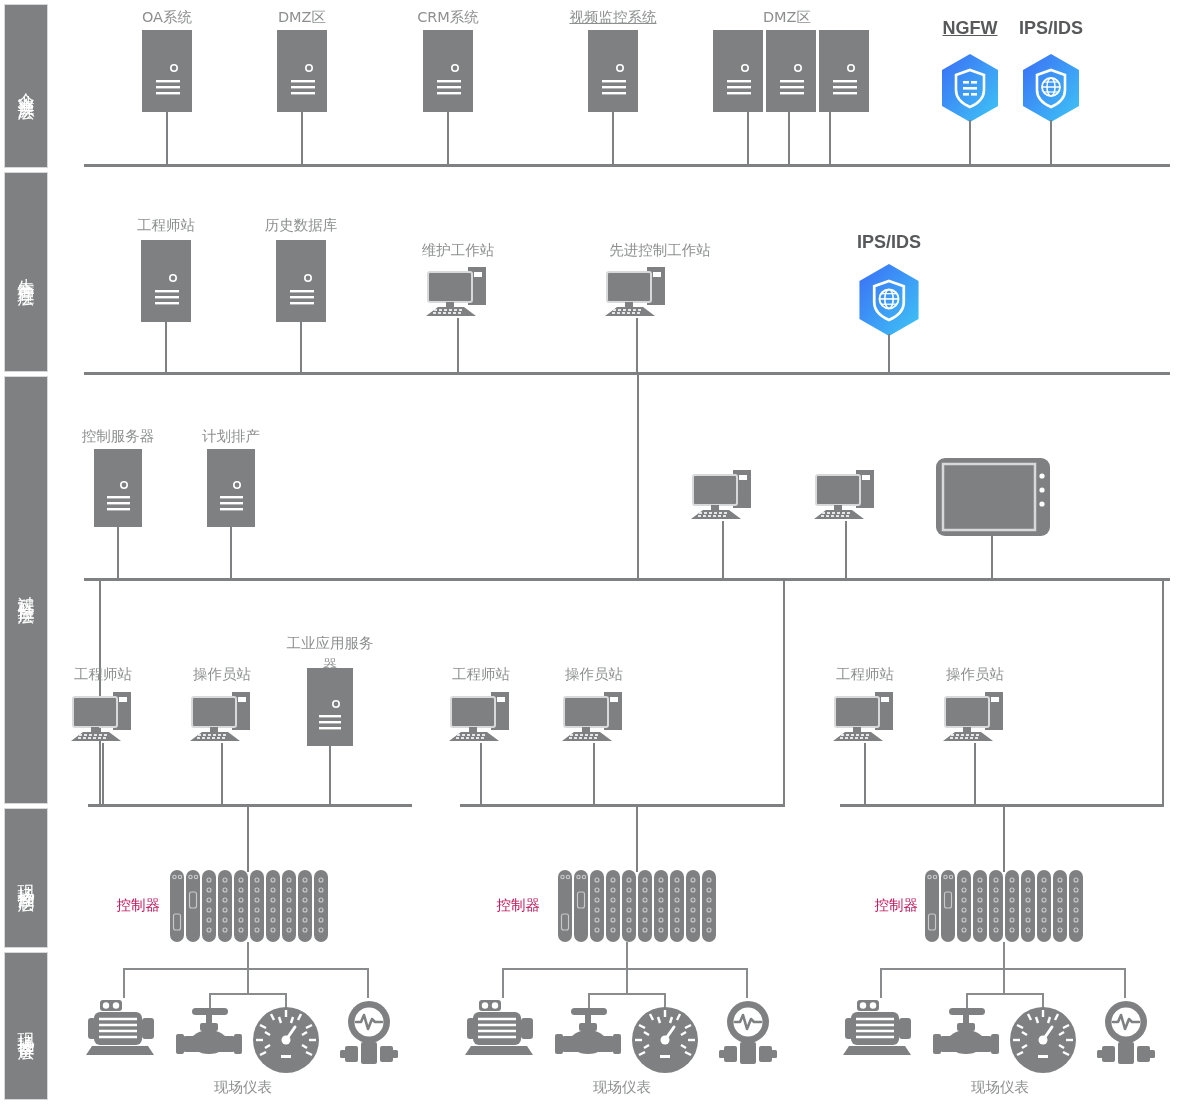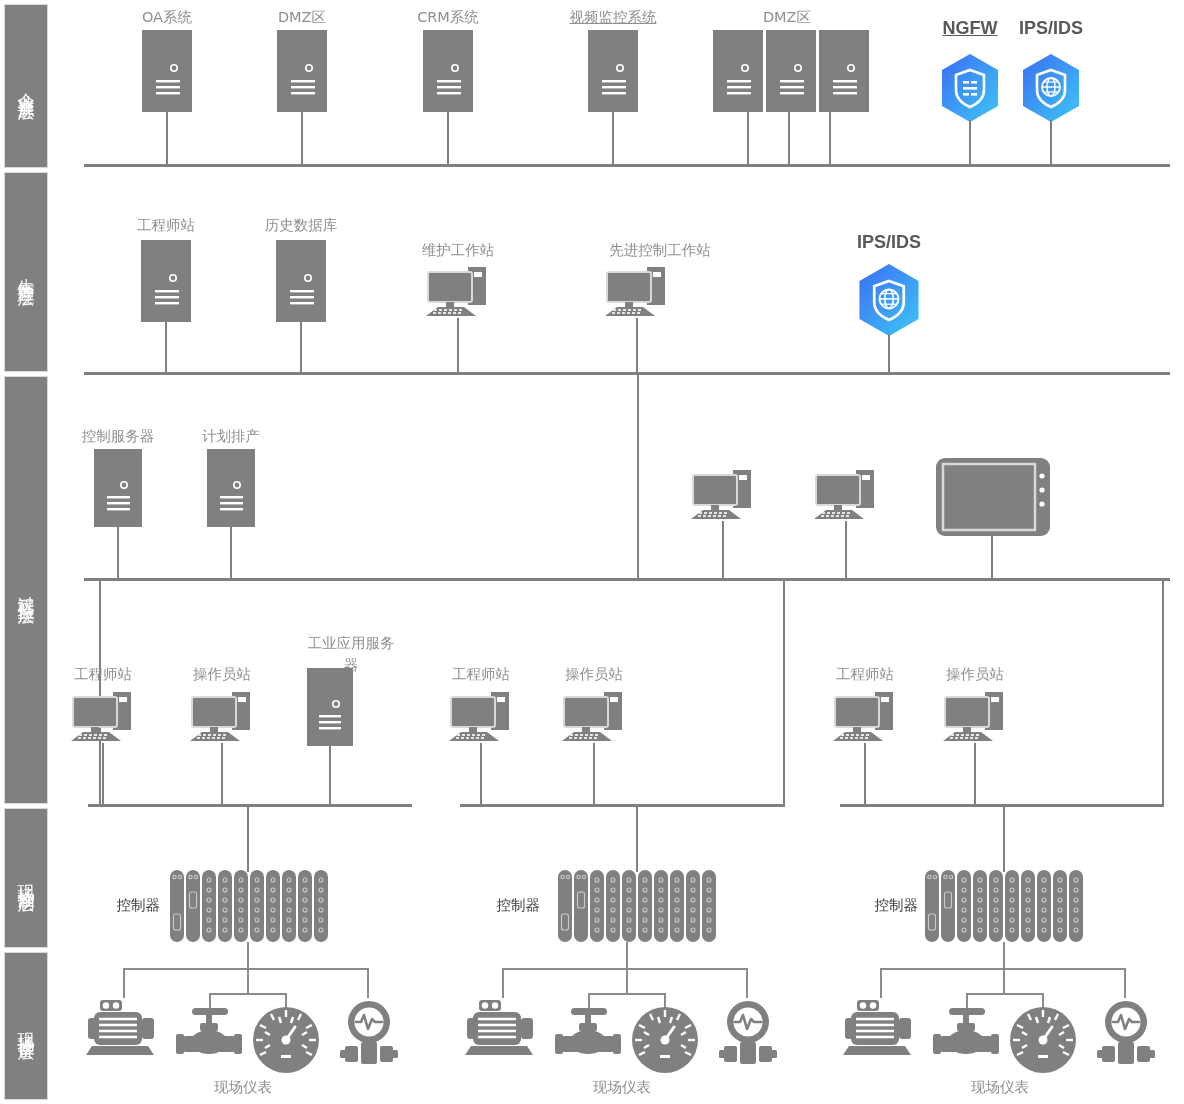--- a/index.html
+++ b/index.html
@@ -9,21 +9,21 @@
     display:flex;align-items:center;justify-content:center;
     border:1px solid #d7d8d9;box-sizing:border-box;}
   .layerbar span{color:#ffffff;font-size:17px;line-height:25px;
     writing-mode:vertical-rl;text-orientation:upright;letter-spacing:3px;
     font-family:"DejaVu Sans",sans-serif;}
   .nodelabel{position:absolute;color:#8e8f90;font-size:14.5px;
     white-space:nowrap;text-align:center;font-family:"DejaVu Sans",sans-serif;}
   .nodelabel.dark{color:#58595b;font-weight:bold;font-size:18px;
     font-family:"Liberation Sans",sans-serif;}
   .nodelabel.cen{transform:translateX(-50%);}
-  .ctrllabel{position:absolute;color:#404040;font-size:14.5px;white-space:nowrap;
+  .ctrllabel{position:absolute;color:#be185d;font-size:14.5px;white-space:nowrap;
     font-family:Liberation Sans, sans-serif;transform:translate(-100%,-50%);}
   .bus{position:absolute;height:3px;background:#7f8081;}
   .drop{position:absolute;width:2px;background:#7f8081;}
   .thin{position:absolute;background:#8a8b8c;}
   svg{display:block;overflow:visible;}
   .ic{position:absolute;}
 </style>
 </head>
 <body>
 
@@ -411,21 +411,21 @@
           <rect x="14" y="49" width="3" height="2"></rect>
           <rect x="19" y="49" width="3" height="2"></rect>
           <rect x="24" y="49" width="3" height="2"></rect>
           <rect x="29" y="49" width="3" height="2"></rect>
           <rect x="34" y="49" width="3" height="2"></rect>
         </g>
     </svg>
   </div>
   <div class="drop" style="left:221px;top:743px;height:63px;"></div>
 
-  <div class="nodelabel cen" style="left:330px;top:632px;line-height:22px;width:100px;white-space:normal;margin-left:21px;">工业应用服务器</div>
+  <div class="nodelabel cen" style="left:330px;top:632px;line-height:22px;width:100px;white-space:normal;">工业应用服务器</div>
   <div class="ic" style="left:307px;top:668px;">
     <svg width="46" height="78" viewBox="0 0 46 78">
         <rect x="0" y="0" width="46" height="78" fill="#7f8081"></rect>
         <circle cx="29" cy="36" r="3.2" fill="none" stroke="#fff" stroke-width="1.6"></circle>
         <rect x="12" y="47" width="22" height="2.4" fill="#fff"></rect>
         <rect x="12" y="53" width="22" height="2.4" fill="#fff"></rect>
         <rect x="12" y="59" width="22" height="2.4" fill="#fff"></rect>
       </svg>
   </div>
   <div class="drop" style="left:329px;top:746px;height:60px;"></div>

